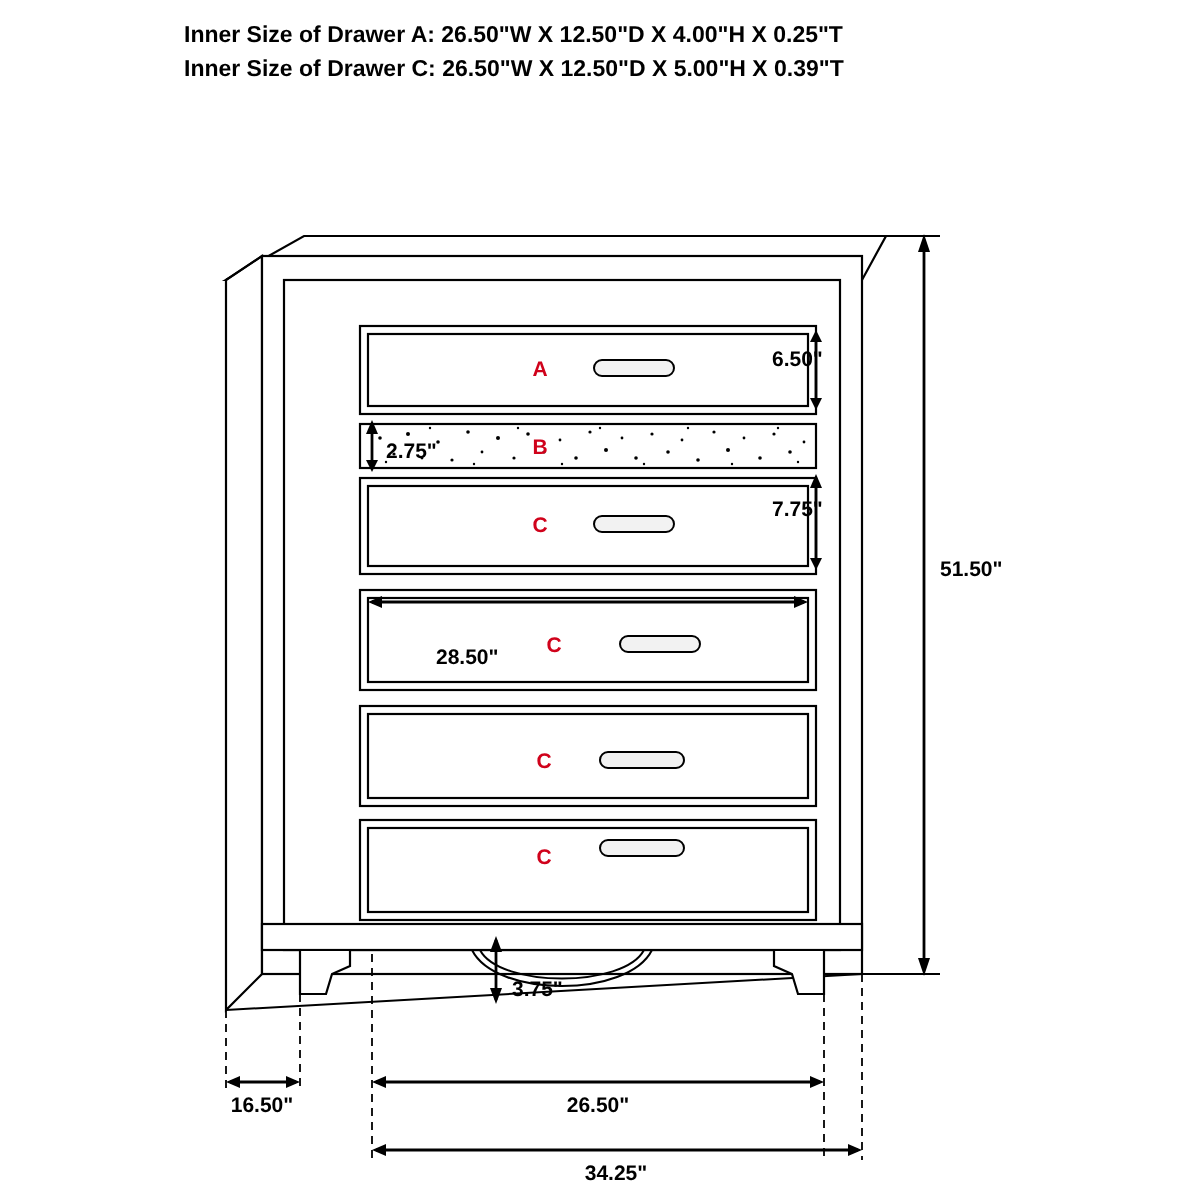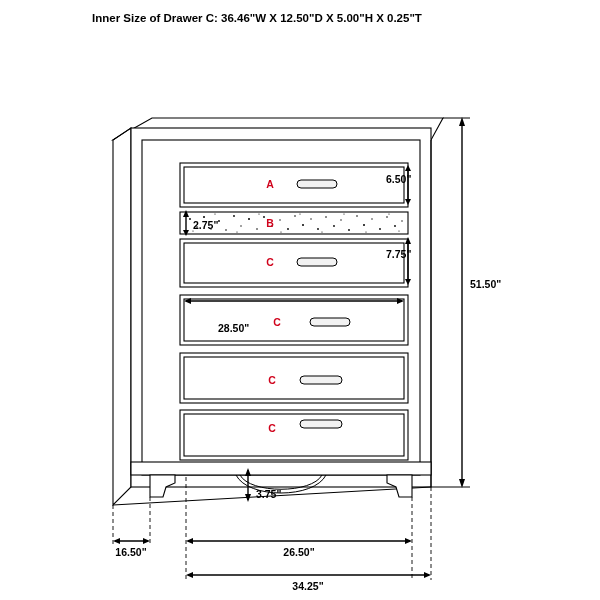--- a/index.html
+++ b/index.html
@@ -78,21 +78,22 @@
     stroke: #000000;
     stroke-width: 1.1;
   }
 </style>
 </head>
 <body>
 
 <div id="page">
 
   <div class="spec-block">
-    <div class="spec-line">Inner Size of Drawer C: 36.46"W X 12.50"D X 5.00"H X 0.25"T</div>
+    <div class="spec-line">Inner Size of Drawer A: 26.50"W X 12.50"D X 4.00"H X 0.25"T</div>
+    <div class="spec-line">Inner Size of Drawer C: 26.50"W X 12.50"D X 5.00"H X 0.39"T</div>
   </div>
 
   <svg class="diagram" viewBox="0 0 600 600">
 
     <g>
 
       <polygon points="113,140 152,118 443,118 431,140" class="panel"></polygon>
 
       <polygon points="113,140 131,128 131,487 113,505" class="panel"></polygon>
 

